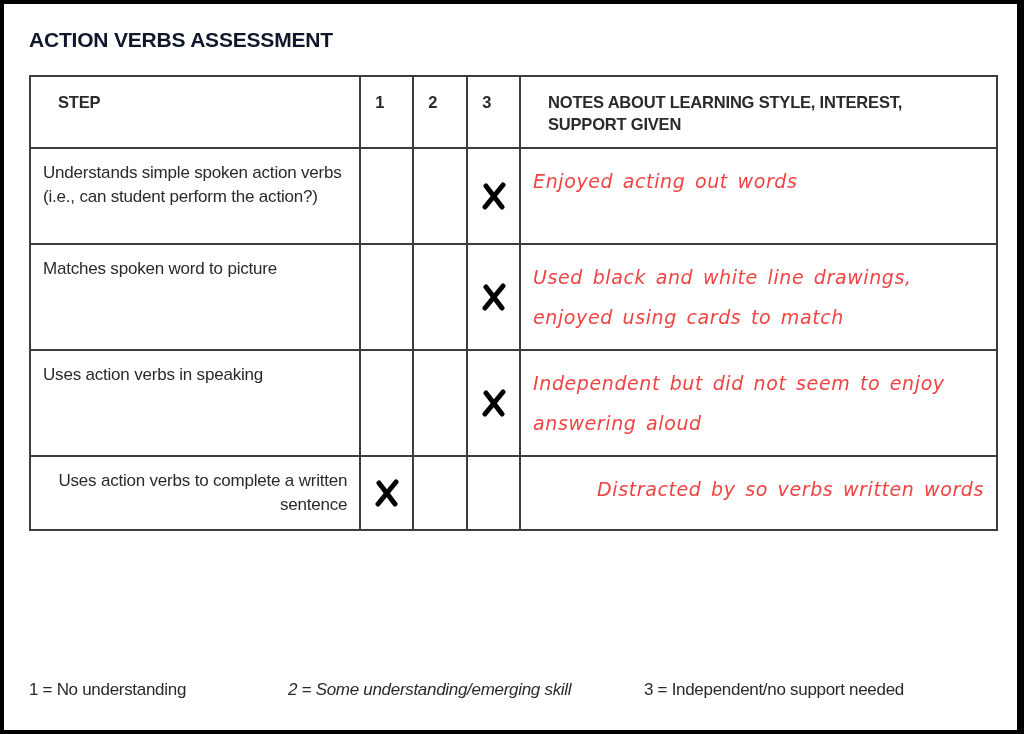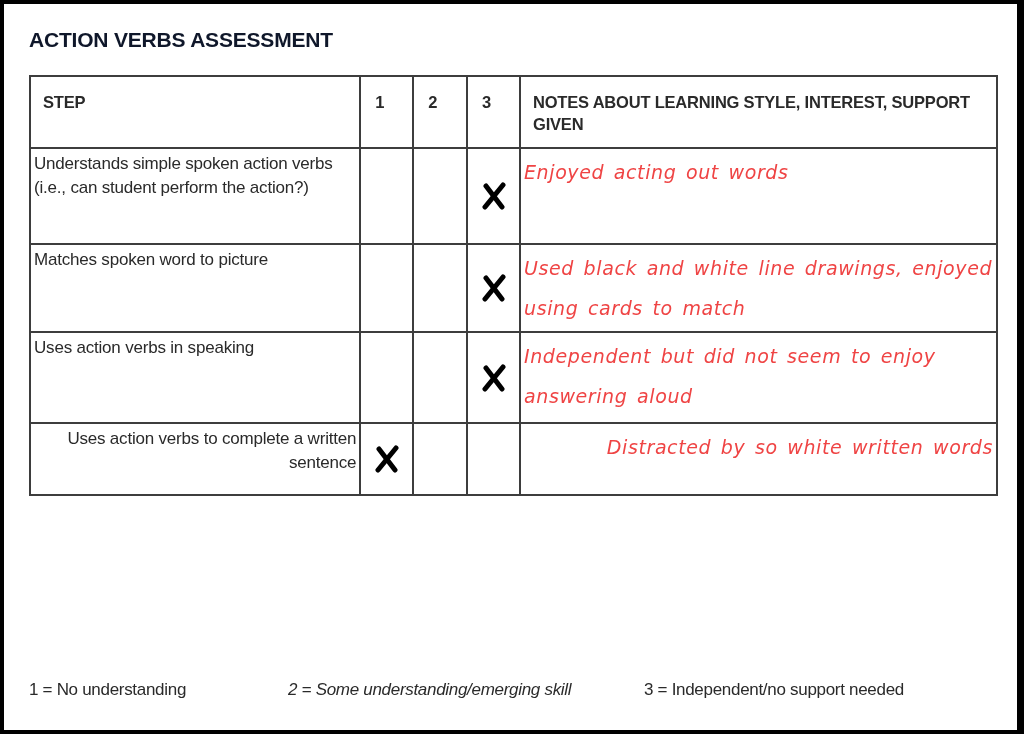--- a/index.html
+++ b/index.html
@@ -29,27 +29,27 @@
     position: absolute;
     left: 25px; top: 71px;
     width: 969px;
     border-collapse: collapse;
     font-family: "Liberation Sans", sans-serif;
     color: #2a2a2a;
   }
   table.assess th, table.assess td {
     border: 2px solid #3d3d3d;
     vertical-align: top;
-    padding: 3px;
+    padding: 12px;
   }
   table.assess th {
     font-weight: bold;
     font-size: 16.5px;
     text-align: left;
-    padding: 14px 14px 0 12px;
+    padding: 14px 14px 0 27px;
     line-height: 22px;
     letter-spacing: -0.2px;
   }
   table.assess th.num {
     padding: 14px 0 0 14px;
   }
   col.c-step { width: 331px; }
   col.c-1 { width: 53px; }
   col.c-2 { width: 54px; }
   col.c-3 { width: 53px; }
@@ -167,21 +167,21 @@
       <tr class="r6">
         <td class="step">Uses action verbs to complete a written sentence</td>
         <td class="mark">
             <svg viewBox="0 0 26 28" class="x">
               <path d="M5 4 L21 25" stroke="#000" stroke-width="5" stroke-linecap="round" fill="none"></path>
               <path d="M22 3 L4 25" stroke="#000" stroke-width="5" stroke-linecap="round" fill="none"></path>
             </svg>
           </td>
         <td class="mark"></td>
         <td class="mark"></td>
-        <td class="notes">Distracted by so white written words</td>
+        <td class="notes">Distracted by so verbs written words</td>
       </tr>
     </tbody>
   </table>
 
   <div class="legend">
     <span class="l1">1 = No understanding</span>
     <span class="l2">2 = Some understanding/emerging skill</span>
     <span class="l3">3 = Independent/no support needed</span>
   </div>
 </div>

